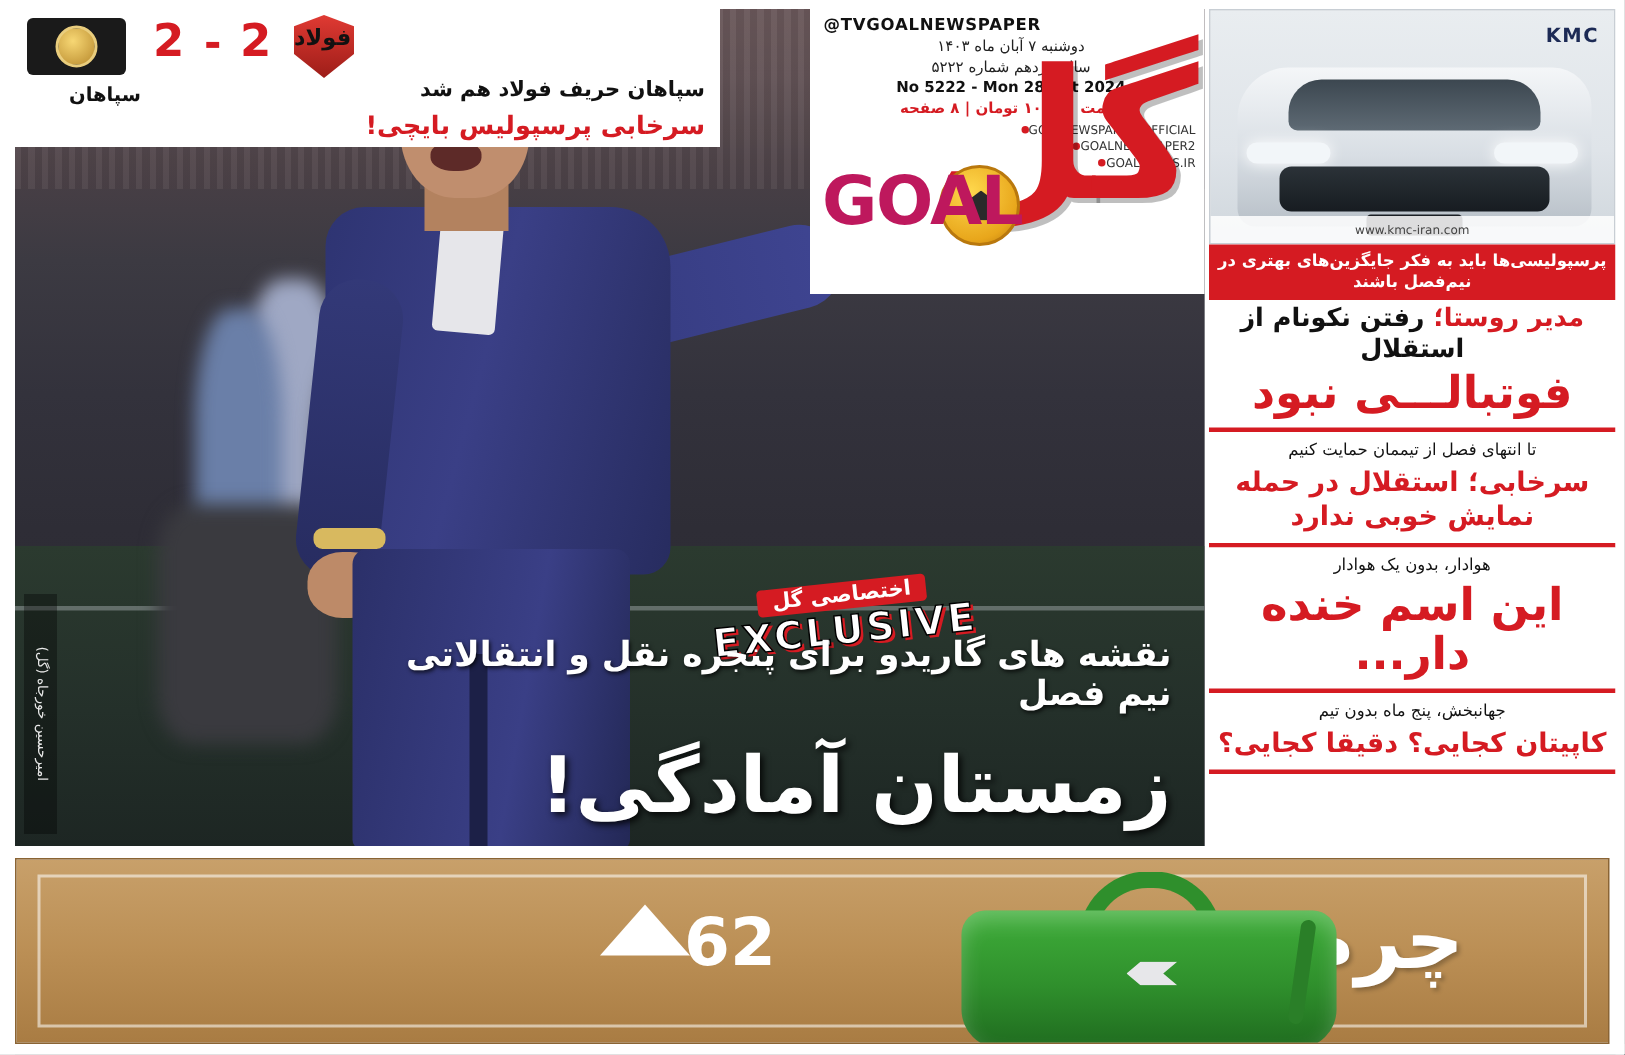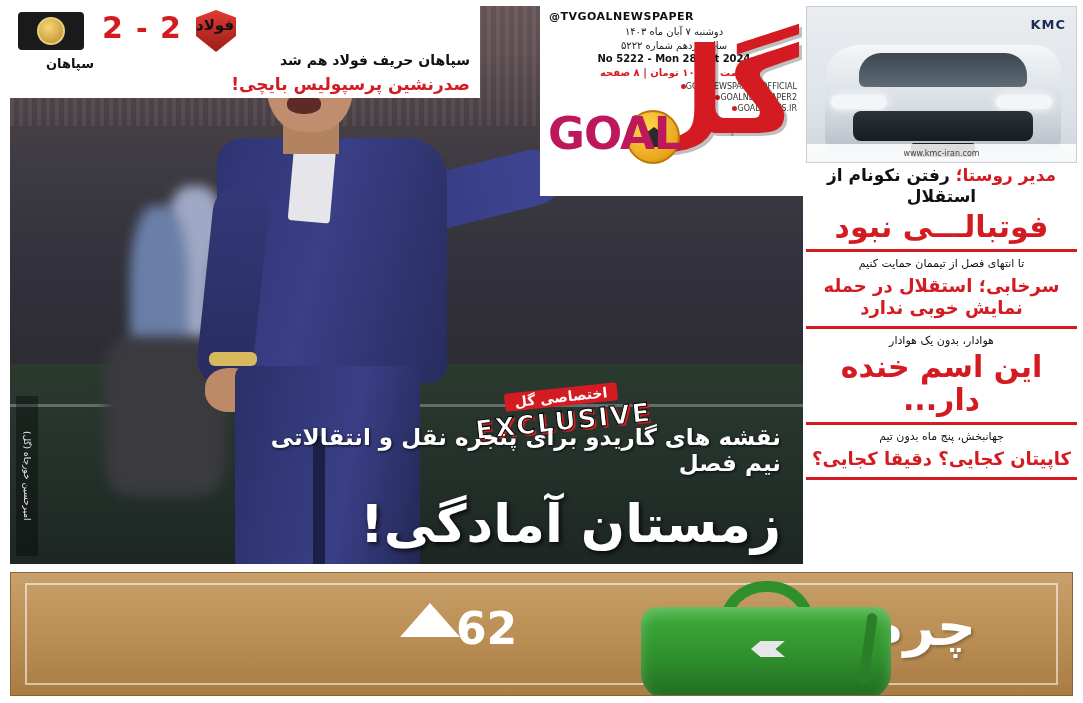--- a/index.html
+++ b/index.html
@@ -419,21 +419,21 @@
         <div class="score-badge-left">
           <div class="badge-circle"></div>
         </div>
         <div class="score-num score-left-num">2</div>
         <div class="score-num score-dash">-</div>
         <div class="score-num score-right-num">2</div>
         <div class="shield-icon"></div>
         <div class="team-name team-right">فولاد</div>
         <div class="team-name team-left">سپاهان</div>
         <div class="score-sub">سپاهان حریف فولاد هم شد</div>
-        <div class="score-sub2">صدرنشین پرسپولیس بایچی!</div>
+        <div class="score-sub2">سرخابی پرسپولیس بایچی!</div>
       </div>
 
       <div class="exclusive">
         <span class="exclusive-fa">اختصاصی گل</span>
         <span class="exclusive-en">EXCLUSIVE</span>
       </div>
       <div class="headline-sub">نقشه های گاریدو برای پنجره نقل و انتقالاتی نیم فصل</div>
       <div class="headline-main">زمستان آمادگی!</div>
     </div>
 
@@ -464,20 +464,21 @@
         <div class="car-windshield"></div>
         <div class="car-light-l"></div>
         <div class="car-light-r"></div>
         <div class="car-grille"></div>
         <div class="car-plate"></div>
         <div class="car-brand">KMC</div>
         <div class="car-caption">www.kmc-iran.com</div>
       </div>
 
       <div class="news-item">
+        <div class="news-kicker on-red">پرسپولیسی‌ها باید به فکر جایگزین‌های بهتری در نیم‌فصل باشند</div>
         <div class="news-mid">
           <span class="hl">مدیر روستا؛</span>
           <span>رفتن نکونام از استقلال</span>
         </div>
         <div class="news-big">فوتبالـــی نبود</div>
       </div>
 
       <div class="news-item">
         <div class="news-kicker">تا انتهای فصل از تیممان حمایت کنیم</div>
         <div class="news-red-line">

